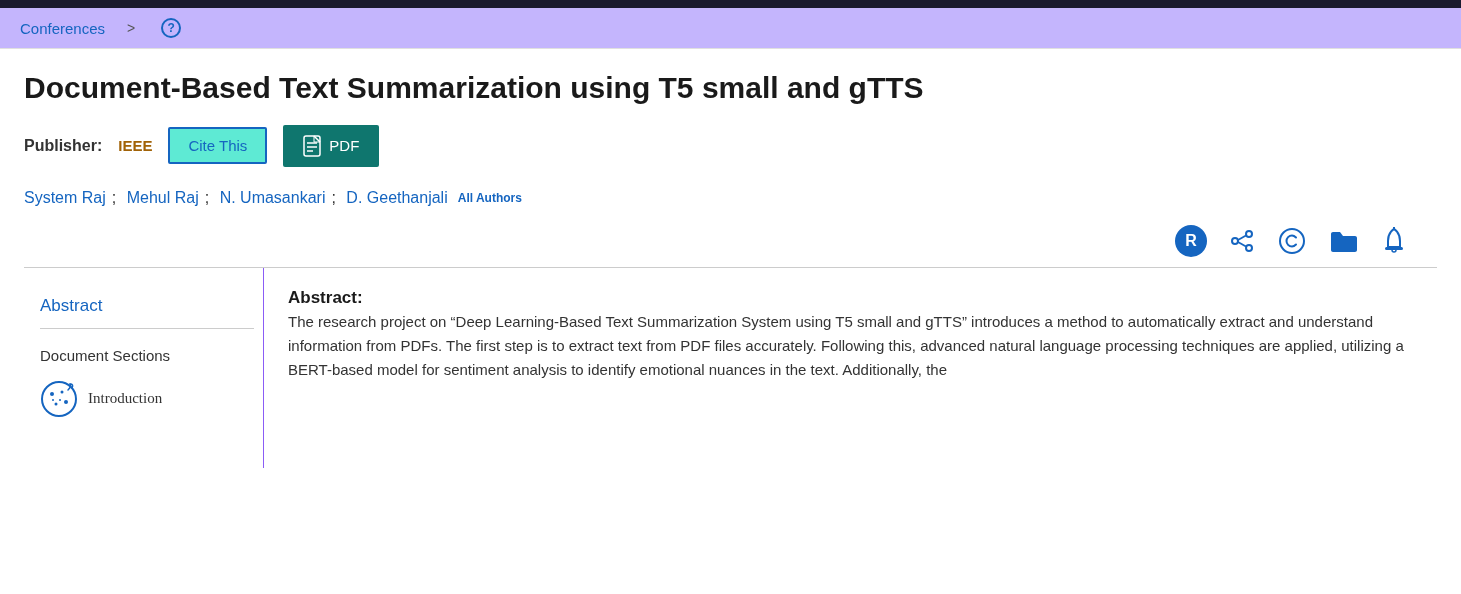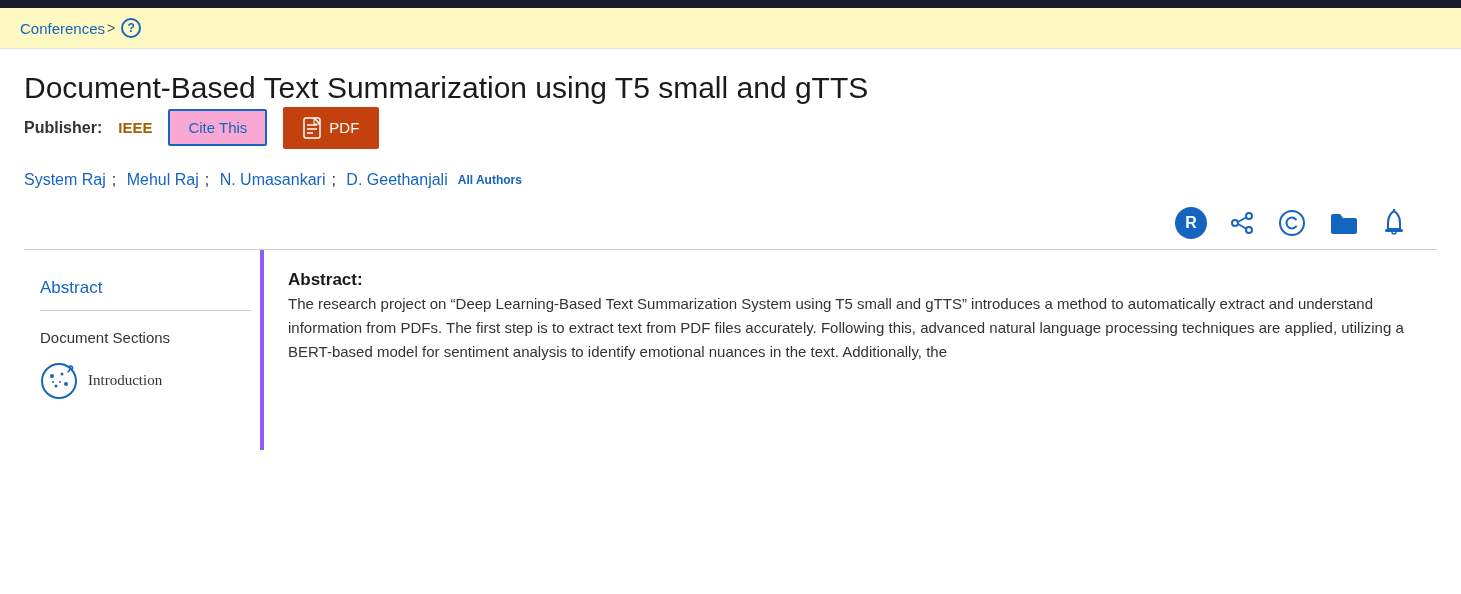--- a/index.html
+++ b/index.html
@@ -8,25 +8,25 @@
       background: #fff;
       color: #333;
       font-size: 15px;
     }
     .top-bar {
       background: #1a1a2e;
       height: 8px;
       width: 100%;
     }
     .breadcrumb-bar {
-      background: #fef9c3;
+      background: #c4b5fd;
       padding: 10px 20px;
       display: flex;
       align-items: center;
-      gap: 2px;
+      gap: 22px;
       border-bottom: 1px solid #e0e0e0;
     }
     .breadcrumb-link {
       color: #1565c0;
       text-decoration: none;
       font-size: 15px;
       cursor: pointer;
     }
     .breadcrumb-sep {
       color: #555;
@@ -44,52 +44,53 @@
       font-size: 12px;
       font-weight: bold;
       cursor: pointer;
       margin-left: 4px;
     }
     .main-content {
       padding: 20px 24px 0 24px;
     }
     .paper-title {
       font-size: 30px;
-      font-weight: normal;
+      font-weight: bold;
       color: #1a1a1a;
+      margin-bottom: 18px;
       line-height: 1.25;
     }
     .publisher-row {
       display: flex;
       align-items: center;
       gap: 16px;
       margin-bottom: 22px;
     }
     .publisher-label {
       font-size: 16px;
       font-weight: bold;
       color: #333;
     }
     .publisher-name {
       font-size: 15px;
       font-weight: bold;
       color: #a16207;
     }
     .cite-button {
       border: 2px solid #1565c0;
-      background: #f9a8d4;
+      background: #5eead4;
       color: #1565c0;
       padding: 8px 18px;
       font-size: 15px;
       font-weight: 500;
       cursor: pointer;
       border-radius: 2px;
     }
     .pdf-button {
-      background: #c2410c;
+      background: #0f766e;
       color: #fff;
       border: none;
       padding: 10px 20px;
       font-size: 15px;
       font-weight: 500;
       cursor: pointer;
       border-radius: 2px;
       display: flex;
       align-items: center;
       gap: 8px;
@@ -156,21 +157,21 @@
     }
     .bottom-section {
       display: flex;
       flex-direction: row;
       min-height: 200px;
     }
     .sidebar {
       width: 240px;
       min-width: 200px;
       padding: 20px 9px 0 16px;
-      border-right: 4px solid #8b5cf6;
+      border-right: 1px solid #8b5cf6;
       flex-shrink: 0;
     }
     .sidebar-abstract {
       color: #1565c0;
       font-size: 17px;
       font-weight: 500;
       padding: 8px 0 12px 0;
       cursor: pointer;
       border-bottom: 1px solid #ccc;
       margin-bottom: 10px;

